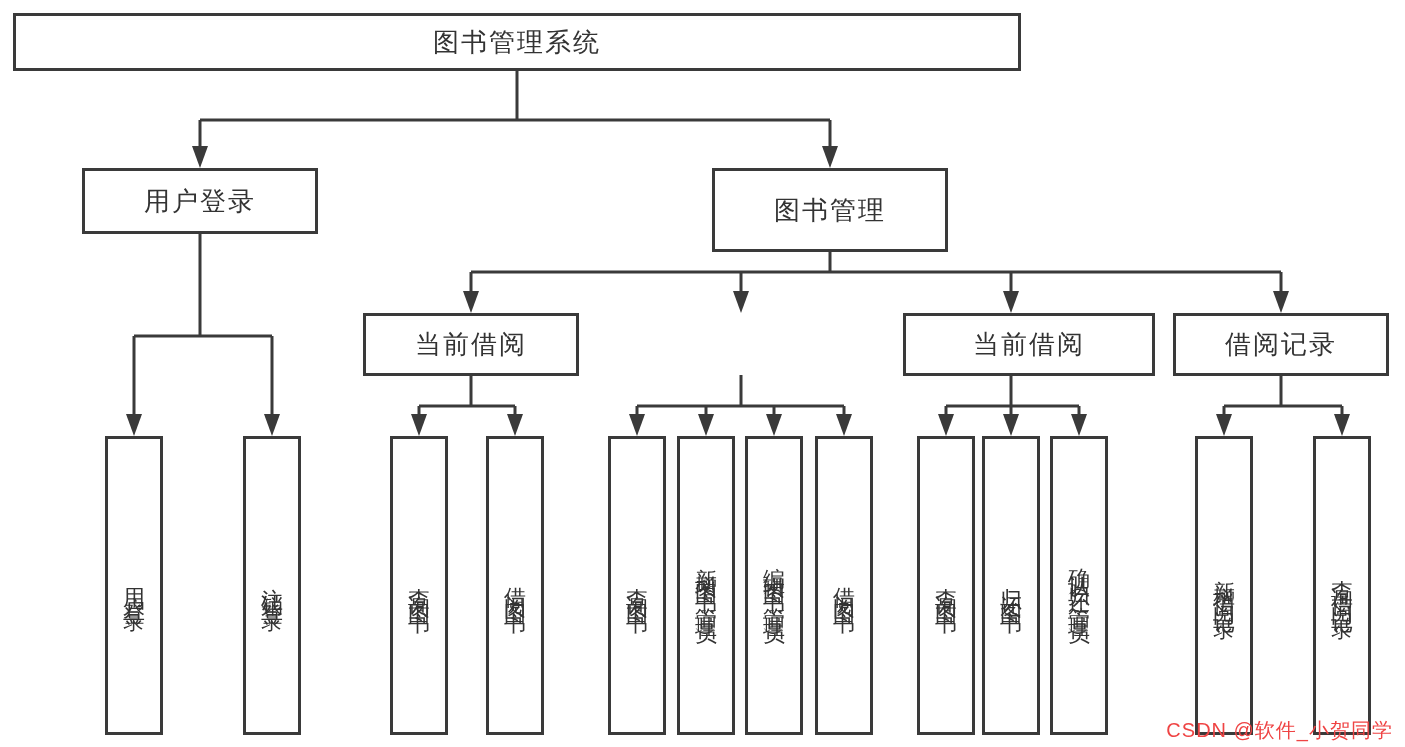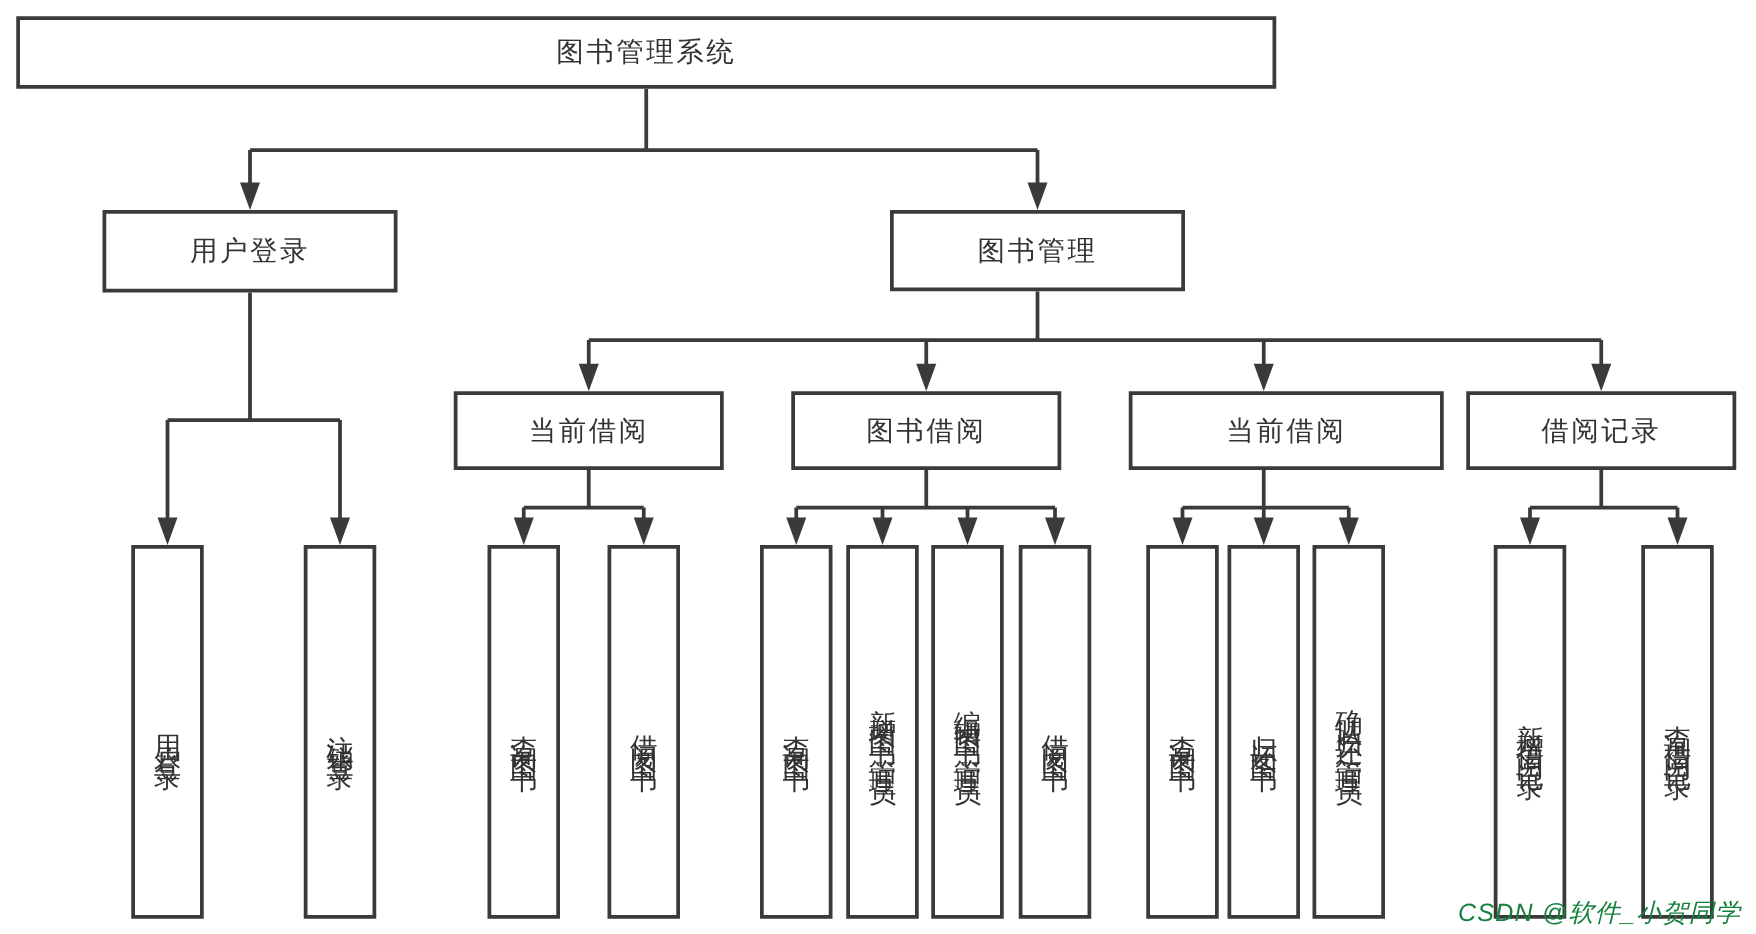--- a/index.html
+++ b/index.html
@@ -27,42 +27,41 @@
   }
   .box {
     position: absolute;
     box-sizing: border-box;
     background: #ffffff;
     border: 3px solid #3a3a3a;
     display: flex;
     align-items: center;
     justify-content: center;
     color: #333333;
-    font-size: 22px;
+    font-size: 26px;
     letter-spacing: 2px;
     z-index: 2;
   }
   .hbox { white-space: nowrap; }
   .leaf {
     writing-mode: vertical-rl;
     text-orientation: mixed;
     font-size: 22px;
     letter-spacing: 8px;
     line-height: 1;
   }
   .watermark {
     position: absolute;
     right: 12px;
     bottom: 3px;
     font-size: 20px;
     letter-spacing: 1px;
-    color: #15803d;
+    color: #ef4444;
     z-index: 5;
     white-space: nowrap;
-    font-style: italic;
   }
 </style>
 </head>
 <body>
 
 <div id="stage">
 
   <svg id="wires" viewBox="0 0 1405 747" xmlns="http://www.w3.org/2000/svg">
 
     <g>
@@ -113,29 +112,26 @@
     </g>
   </svg>
 
   <div class="box hbox" style="left:13px;top:13px;width:1008px;height:58px">
     <span>图书管理系统</span>
   </div>
 
   <div class="box hbox" style="left:82px;top:168px;width:236px;height:66px">
     <span>用户登录</span>
   </div>
-  <div class="box hbox" style="left:712px;top:168px;width:236px;height:65px">
+  <div class="box hbox" style="left:712px;top:168px;width:236px;height:84px">
     <span>图书管理</span>
   </div>
 
   <div class="box hbox" style="left:363px;top:313px;width:216px;height:63px">
     <span>当前借阅</span>
-  </div>
-  <div class="box hbox" style="left:633px;top:313px;width:216px;height:63px">
-    <span>图书借阅</span>
   </div>
   <div class="box hbox" style="left:903px;top:313px;width:252px;height:63px">
     <span>当前借阅</span>
   </div>
   <div class="box hbox" style="left:1173px;top:313px;width:216px;height:63px">
     <span>借阅记录</span>
   </div>
 
   <div class="box leaf" style="left:105px;top:436px;width:58px;height:299px">
     <span>用户登录</span>

